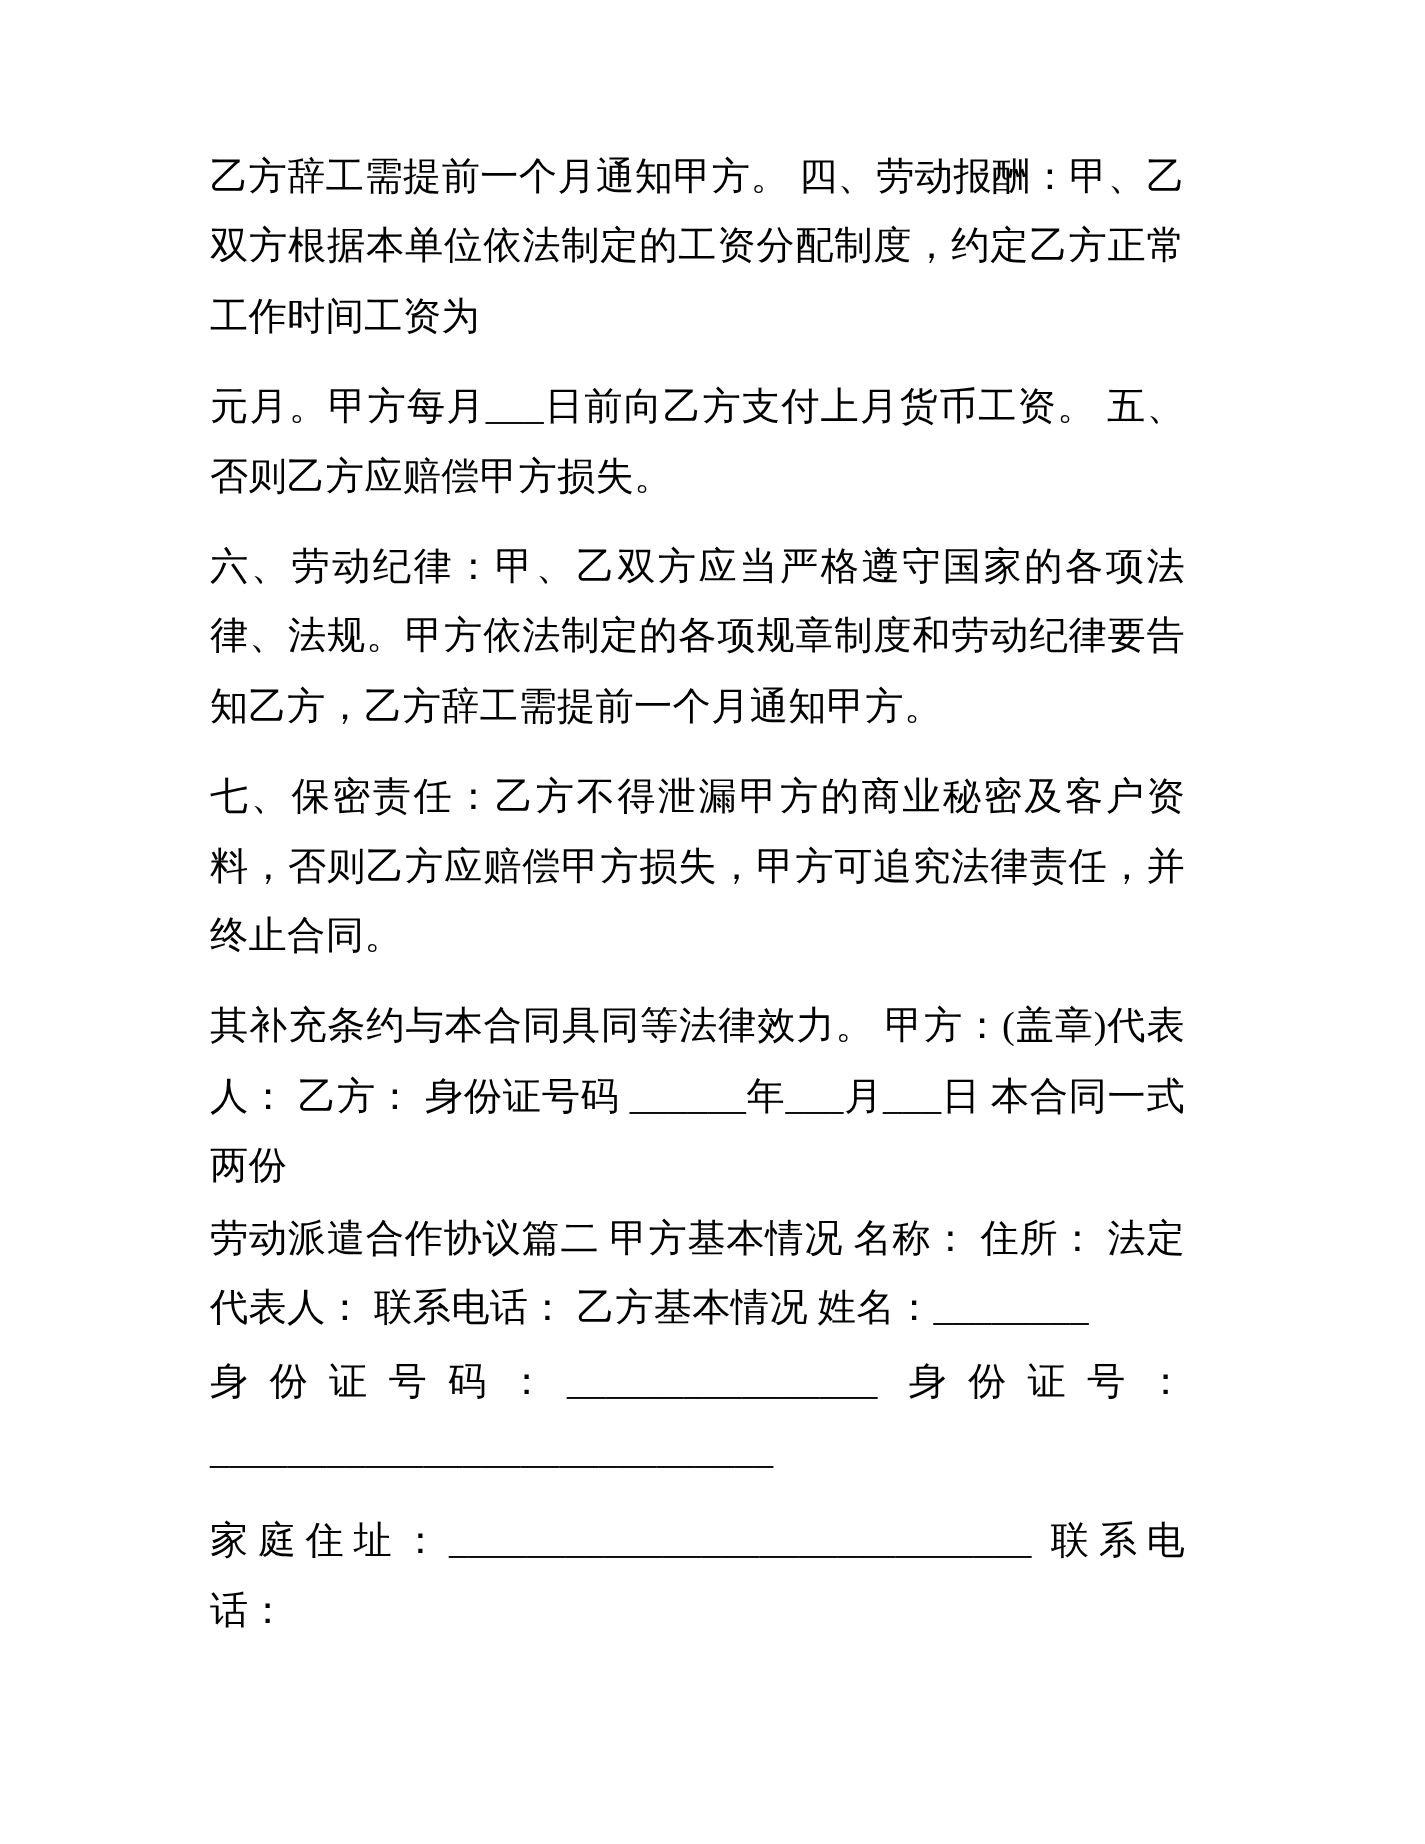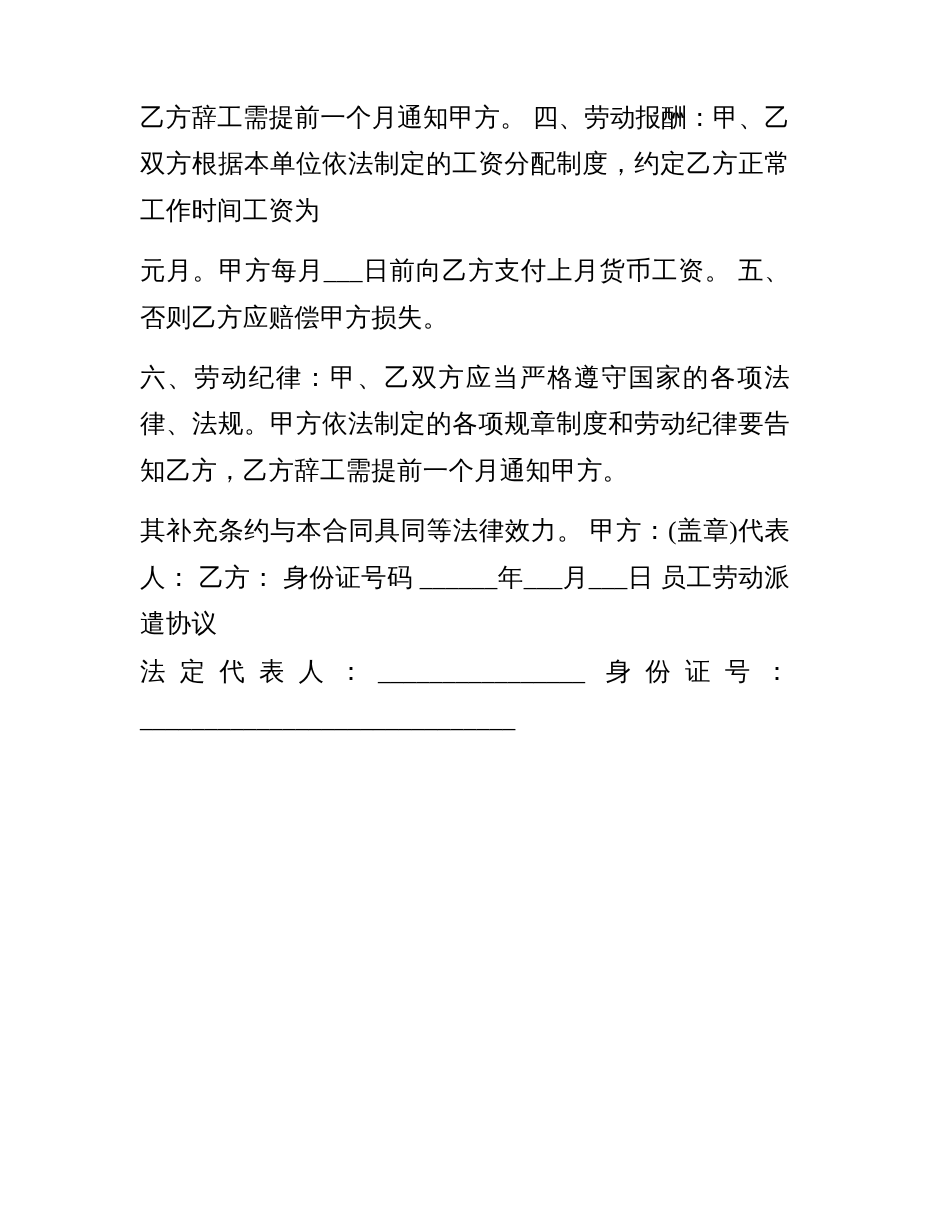--- a/index.html
+++ b/index.html
@@ -41,16 +41,19 @@
   }
 </style>
 </head>
 <body>
 
 <div class="page">
   <div class="doc-body">
     <p class="para gap">乙方辞工需提前一个月通知甲方。 四、劳动报酬：甲、乙双方根据本单位依法制定的工资分配制度，约定乙方正常工作时间工资为</p>
     <p class="para gap">元月。甲方每月___日前向乙方支付上月货币工资。 五、否则乙方应赔偿甲方损失。</p>
     <p class="para gap">六、劳动纪律：甲、乙双方应当严格遵守国家的各项法律、法规。甲方依法制定的各项规章制度和劳动纪律要告知乙方，乙方辞工需提前一个月通知甲方。</p>
-    <p class="para tight">其补充条约与本合同具同等法律效力。 甲方：(盖章)代表人： 乙方： 身份证号码 ______年___月___日 员工劳动派遣协议</p>
-    <p class="para gap">法定代表人：________________ 身份证号：_____________________________</p>
+    <p class="para gap">七、保密责任：乙方不得泄漏甲方的商业秘密及客户资料，否则乙方应赔偿甲方损失，甲方可追究法律责任，并终止合同。</p>
+    <p class="para tight">其补充条约与本合同具同等法律效力。 甲方：(盖章)代表人： 乙方： 身份证号码 ______年___月___日 本合同一式两份</p>
+    <p class="para tight">劳动派遣合作协议篇二 甲方基本情况 名称： 住所： 法定代表人： 联系电话： 乙方基本情况 姓名：________</p>
+    <p class="para gap">身份证号码：________________ 身份证号：_____________________________</p>
+    <p class="para tight">家庭住址：______________________________ 联系电话：</p>
   </div>
 </div>
 
 </body></html>

